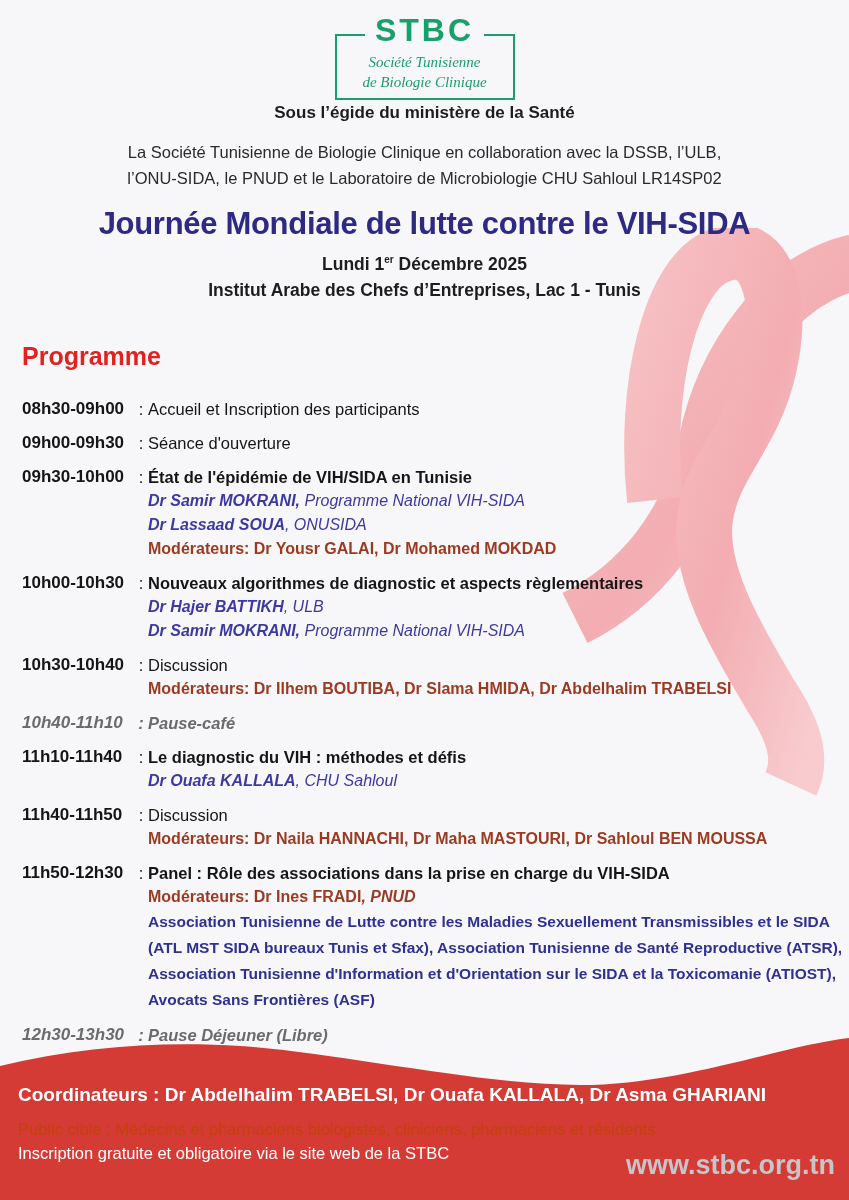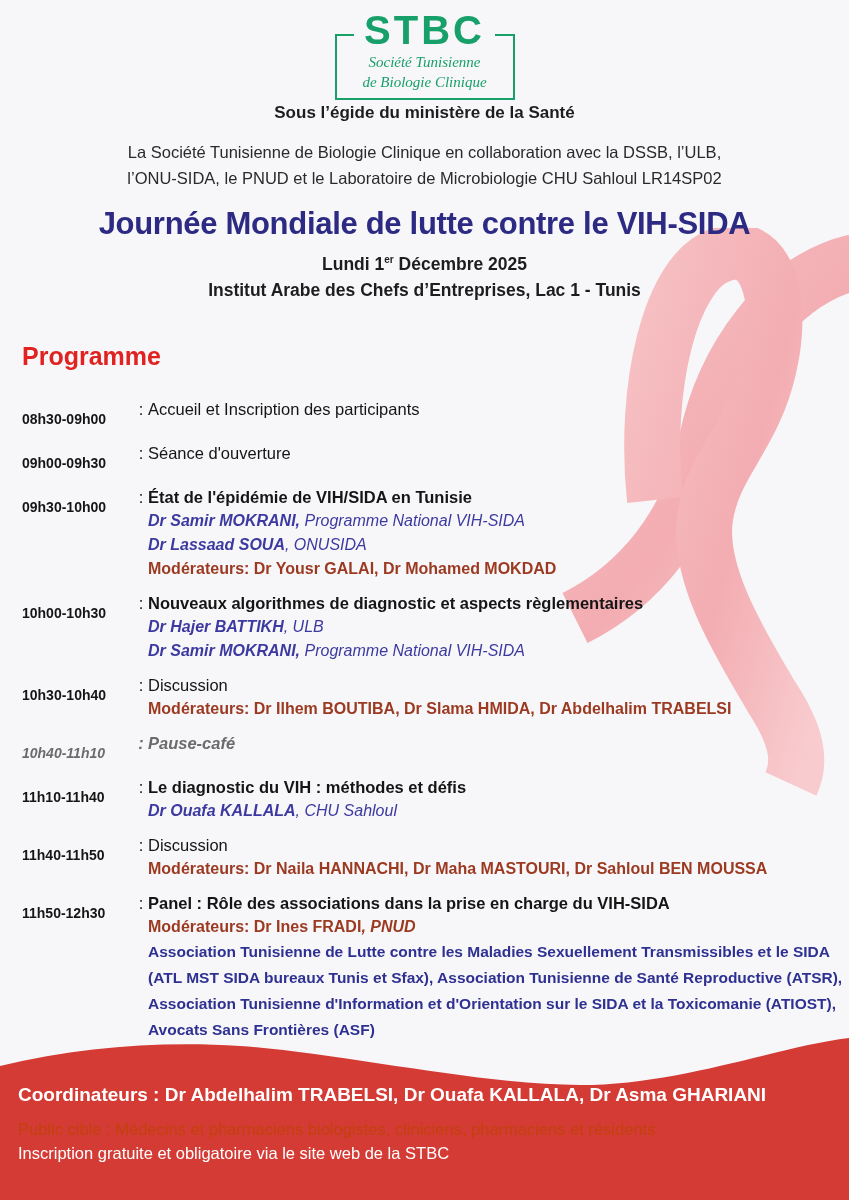--- a/index.html
+++ b/index.html
@@ -2,21 +2,21 @@
 <html><head>
 <meta charset="utf-8">
 <style>
   html,body{margin:0;padding:0;}
   body{background:#888;font-family:"Liberation Sans","DejaVu Sans",sans-serif;}
   .page{position:relative;width:849px;height:1200px;margin:0 auto;background:#f7f6f9;overflow:hidden;}
 
   
   .logo{position:absolute;top:12px;left:0;right:0;display:flex;justify-content:center;}
   .logo-inner{position:relative;text-align:center;}
-  .logo-acronym{font-size:40px;font-weight:bold;color:#17a069;letter-spacing:3px;line-height:36px;
+  .logo-acronym{font-size:32px;font-weight:bold;color:#17a069;letter-spacing:3px;line-height:36px;
     position:relative;z-index:2;display:inline-block;background:#f7f6f9;padding:0 10px;}
   .logo-box{position:relative;margin-top:-14px;border:2px solid #17a069;padding:16px 14px 6px 14px;width:148px;}
   .logo-script{font-family:Liberation Serif, serif;font-style:italic;color:#17a069;
     font-size:15px;line-height:20px;white-space:nowrap;}
 
   
   .egide{position:absolute;top:103px;left:0;right:0;text-align:center;font-weight:bold;font-size:17px;color:#1d1d1f;}
   .collab{position:absolute;top:139px;left:0;right:0;text-align:center;font-size:16.5px;color:#2a2a2c;line-height:26px;}
   .event-title{position:absolute;top:206px;left:0;right:0;text-align:center;font-size:31px;font-weight:bold;
     color:#2c2a82;letter-spacing:-0.3px;}
@@ -25,21 +25,21 @@
   .event-venue{position:absolute;top:280px;left:0;right:0;text-align:center;font-size:17.5px;font-weight:bold;color:#1d1d1f;}
 
   
   .ribbon-wrap{position:absolute;left:555px;top:228px;width:294px;height:580px;z-index:0;pointer-events:none;}
 
   
   .programme{position:absolute;left:22px;right:6px;top:342px;z-index:1;}
   .prog-heading{color:#e02220;font-size:25px;font-weight:bold;margin:0 0 26px 0;}
   .session{margin-bottom:10px;}
   .row{display:flex;align-items:flex-start;}
-  .time{flex:0 0 112px;font-weight:bold;font-size:14px;color:#151515;line-height:24px;white-space:nowrap;margin-top:10px;}
+  .time{flex:0 0 112px;font-weight:bold;font-size:17px;color:#151515;line-height:24px;white-space:nowrap;}
   .colon{flex:0 0 14px;font-size:16.5px;color:#151515;line-height:24px;text-align:center;}
   .content{flex:1;min-width:0;}
   .stitle{font-size:16.5px;font-weight:bold;color:#151515;line-height:24px;}
   .plain{font-weight:normal;}
   .speaker{font-size:16px;line-height:24px;color:#3c3aa0;font-style:italic;}
   .speaker .sname{font-weight:bold;}
   .mods{font-size:16px;line-height:24px;color:#9c3a21;font-weight:bold;}
   .mods .mital{font-style:italic;font-weight:bold;}
   .assoc{font-size:15.5px;line-height:26px;color:#2e3191;font-weight:bold;}
   .pause .time,.pause .colon,.pause .stitle{color:#6b6b6d;font-style:italic;font-weight:bold;}
@@ -214,15 +214,16 @@
   <div class="wave">
     <svg width="849" height="162" viewBox="0 0 849 162" xmlns="http://www.w3.org/2000/svg" preserveAspectRatio="none">
       <path d="M0,28 C80,9 160,3 240,8 C340,15 480,47 580,47 C680,47 780,8 849,0 L849,162 L0,162 Z" fill="#d43b35"></path>
     </svg>
   </div>
 
   <div class="footer-text">
     <div class="coordinators">Coordinateurs : Dr Abdelhalim TRABELSI, Dr Ouafa KALLALA, Dr Asma GHARIANI</div>
     <div class="public-line">Public cible  : Médecins et pharmaciens biologistes, cliniciens, pharmaciens et résidents</div>
     <div class="inscription-line">Inscription gratuite et obligatoire via le site web de la STBC</div>
+    <div class="website">www.stbc.org.tn</div>
   </div>
 
 </div>
 
 </body></html>

